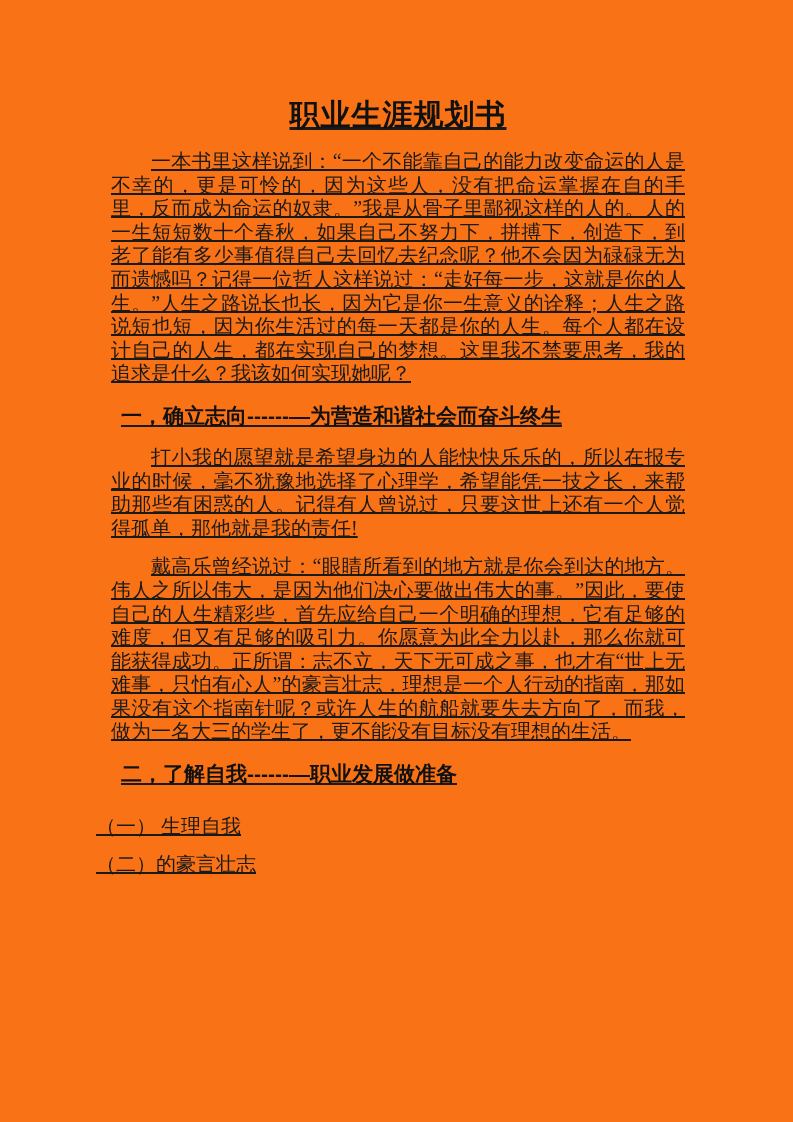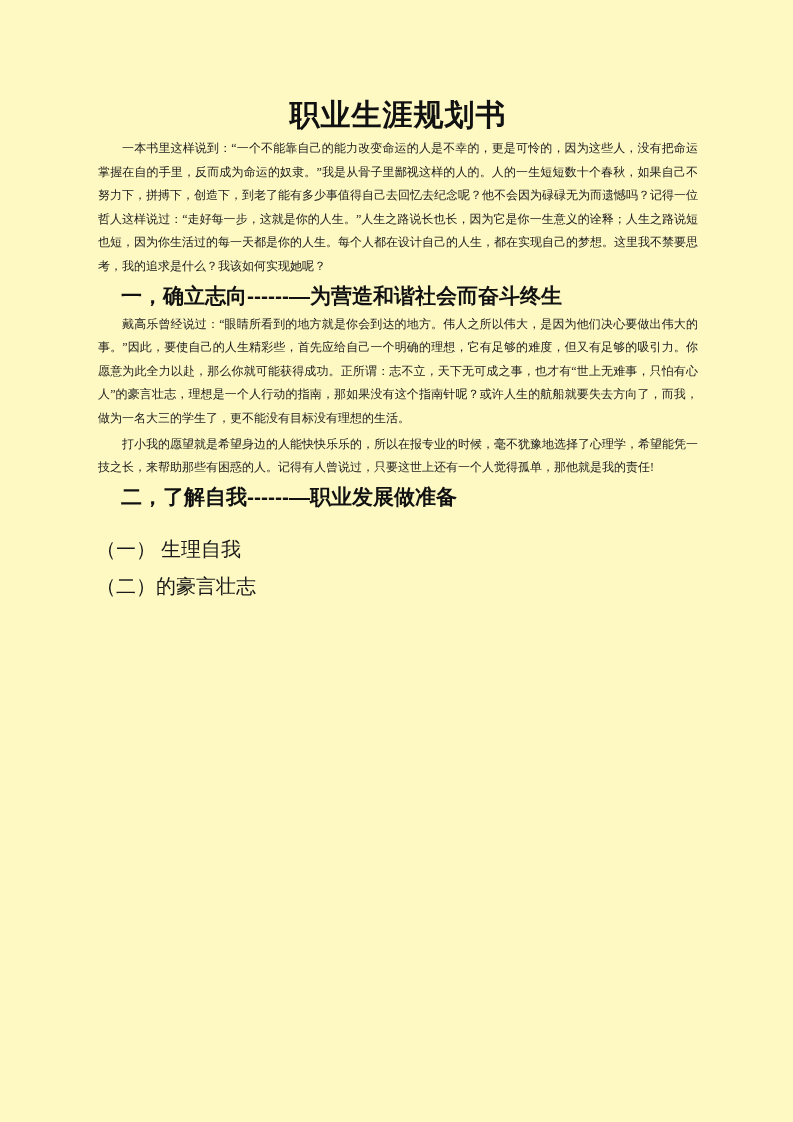--- a/index.html
+++ b/index.html
@@ -5,44 +5,45 @@
   html, body {
     margin: 0;
     padding: 0;
     background: #ffffff;
   }
   .page {
     position: relative;
     width: 793px;
     height: 1122px;
     margin: 0 auto;
-    background: #fef9c3;
+    background: #f97316;
     overflow: hidden;
     color: #1a1a1a;
     font-family: "Liberation Serif", "DejaVu Serif", serif;
+    text-decoration: underline;
   }
   .content {
     box-sizing: border-box;
     width: 793px;
     height: 1122px;
     padding: 95px 93px 0 96px;
   }
   .doc-title {
     margin: 0;
     font-family: "Liberation Sans", "DejaVu Sans", sans-serif;
     font-weight: bold;
     font-size: 30px;
     line-height: 40px;
     text-align: center;
     color: #111111;
     letter-spacing: 1px;
   }
   p.body {
-    margin: 2px;
-    font-size: 12px;
+    margin: 15px;
+    font-size: 20px;
     line-height: 23.6px;
     text-align: justify;
     word-break: break-all;
   }
   p.indent {
     text-indent: 2em;
   }
   .sec-heading {
     margin: 0;
     padding-left: 25px;
@@ -75,23 +76,23 @@
 <div class="page">
   <div class="content">
 
     <h1 class="doc-title">职业生涯规划书</h1>
 
     <p class="body indent m-title-p1">一本书里这样说到：“一个不能靠自己的能力改变命运的人是不幸的，更是可怜的，因为这些人，没有把命运掌握在自的手里，反而成为命运的奴隶。”我是从骨子里鄙视这样的人的。人的一生短短数十个春秋，如果自己不努力下，拼搏下，创造下，到老了能有多少事值得自己去回忆去纪念呢？他不会因为碌碌无为而遗憾吗？记得一位哲人这样说过：“走好每一步，这就是你的人生。”人生之路说长也长，因为它是你一生意义的诠释；人生之路说短也短，因为你生活过的每一天都是你的人生。每个人都在设计自己的人生，都在实现自己的梦想。这里我不禁要思考，我的追求是什么？我该如何实现她呢？</p>
 
 
     <h2 class="sec-heading m-p2-h1">一，确立志向------—为营造和谐社会而奋斗终生</h2>
 
+    <p class="body indent m-p3-p4">打小我的愿望就是希望身边的人能快快乐乐的，所以在报专业的时候，毫不犹豫地选择了心理学，希望能凭一技之长，来帮助那些有困惑的人。记得有人曾说过，只要这世上还有一个人觉得孤单，那他就是我的责任!</p>
+
     <p class="body indent m-h1-p3">戴高乐曾经说过：“眼睛所看到的地方就是你会到达的地方。伟人之所以伟大，是因为他们决心要做出伟大的事。”因此，要使自己的人生精彩些，首先应给自己一个明确的理想，它有足够的难度，但又有足够的吸引力。你愿意为此全力以赴，那么你就可能获得成功。正所谓：志不立，天下无可成之事，也才有“世上无难事，只怕有心人”的豪言壮志，理想是一个人行动的指南，那如果没有这个指南针呢？或许人生的航船就要失去方向了，而我，做为一名大三的学生了，更不能没有目标没有理想的生活。</p>
-
-    <p class="body indent m-p3-p4">打小我的愿望就是希望身边的人能快快乐乐的，所以在报专业的时候，毫不犹豫地选择了心理学，希望能凭一技之长，来帮助那些有困惑的人。记得有人曾说过，只要这世上还有一个人觉得孤单，那他就是我的责任!</p>
 
     <h2 class="sec-heading m-p4-h2">二，了解自我------—职业发展做准备</h2>
 
     <p class="sub-label m-h2-s1">（一） 生理自我</p>
 
 
     <p class="sub-label m-p5-s2">（二）的豪言壮志</p>
 
 
   </div>

